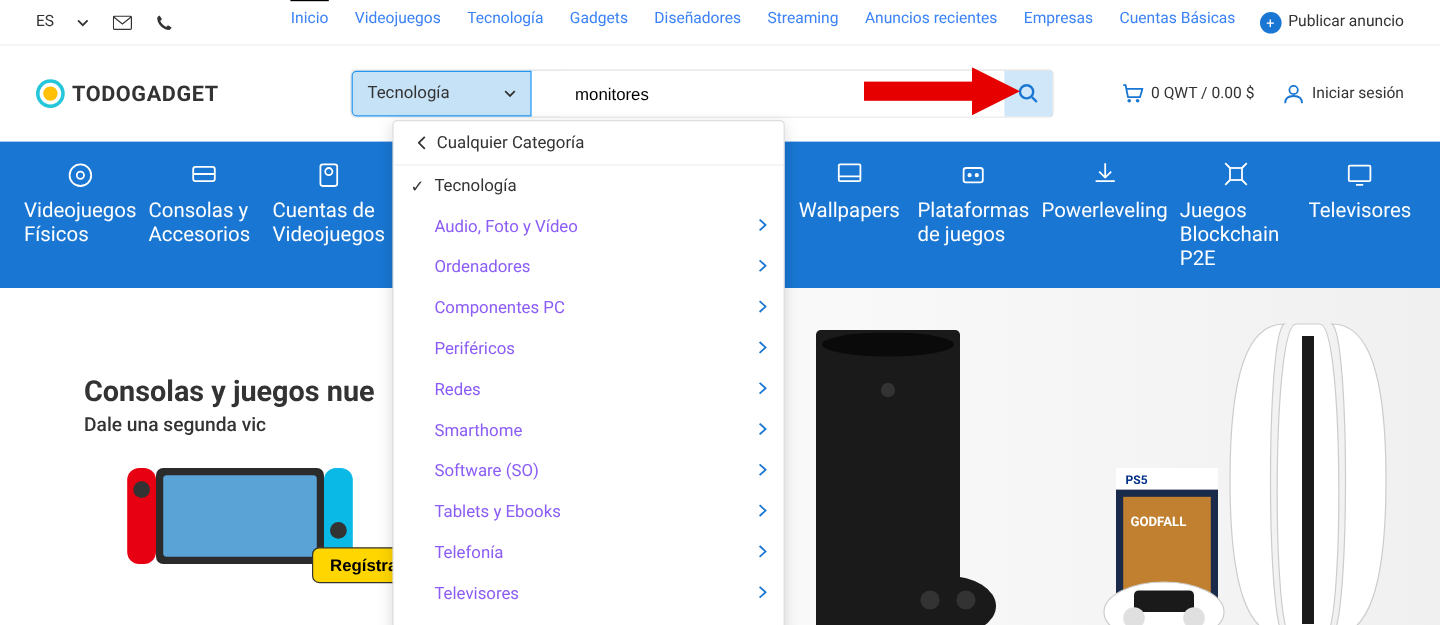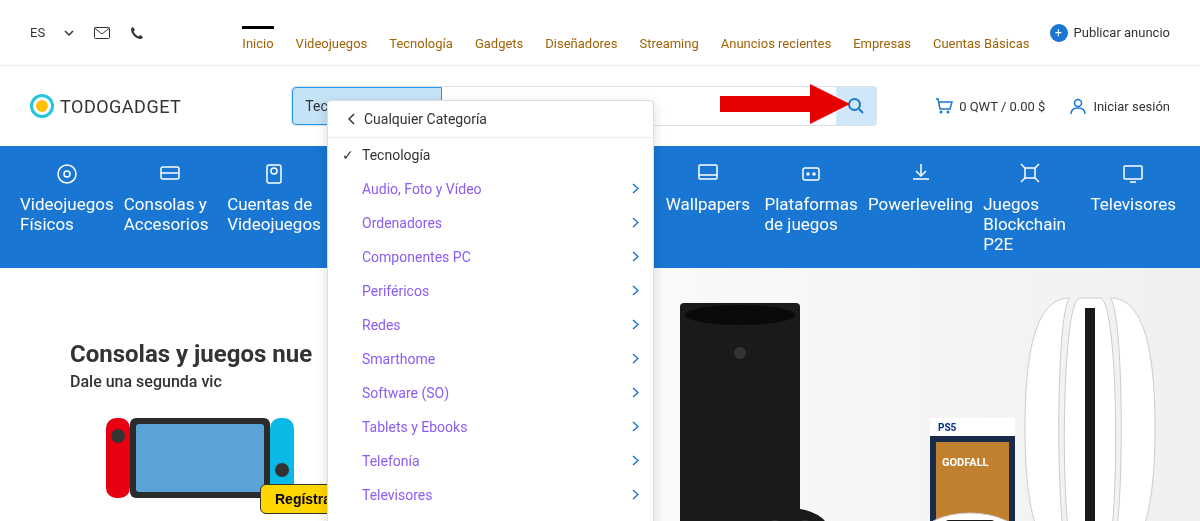--- a/index.html
+++ b/index.html
@@ -2,26 +2,26 @@
 <html><head>
 <meta charset="utf-8">
 <style>
   * { margin: 0; padding: 0; box-sizing: border-box; }
   body { font-family: -apple-system, BlinkMacSystemFont, "Segoe UI", Roboto, sans-serif; color: #333; background: #fff; width: 1200px; }
   .topbar { display: flex; align-items: center; padding: 8px 30px; border-bottom: 1px solid #eee; font-size: 13px; }
   .topbar-left { display: flex; align-items: center; gap: 20px; }
   .lang { display: flex; align-items: center; gap: 19px; cursor: pointer; }
   .icon { display: flex; align-items: center; justify-content: center; }
   .topnav { display: flex; gap: 22px; margin-left: auto; }
-  .topnav a { color: #a16207; text-decoration: none; position: relative; padding-bottom: 6px; margin-top: 28px; }
+  .topnav a { color: #3b82f6; text-decoration: none; position: relative; padding-bottom: 6px; }
   .topnav a.active::before { content: ""; position: absolute; top: -10px; left: 0; right: 0; height: 3px; background: #000; }
   .publish { display: flex; align-items: center; gap: 6px; margin-left: 20px; cursor: pointer; }
   .publish .plus { width: 18px; height: 18px; background: #1976d2; border-radius: 50%; color: #fff; display: flex; align-items: center; justify-content: center; font-size: 12px; }
   .header { display: flex; align-items: center; padding: 20px 30px; gap: 20px; position: relative; }
-  .logo { display: flex; align-items: center; gap: 6px; font-weight: 400; font-size: 18px; letter-spacing: 0.5px; }
+  .logo { display: flex; align-items: center; gap: 6px; font-weight: 700; font-size: 18px; letter-spacing: 0.5px; }
   .logo-gear { width: 24px; height: 24px; border-radius: 50%; border: 3px solid #26c6da; position: relative; }
   .logo-gear::before { content: ""; position: absolute; inset: 3px; border-radius: 50%; background: #ffc107; }
   .searchbox { display: flex; border: 1px solid #e0e0e0; border-radius: 4px; margin-left: 90px; }
   .catselect { width: 150px; padding: 10px 12px; background: #c6e2f7; border: 1px solid #2196f3; border-radius: 4px 0 0 4px; font-size: 14px; display: flex; align-items: center; justify-content: space-between; cursor: pointer; }
   .searchinput { width: 370px; padding: 10px 12px; border: none; font-size: 14px; outline: none; margin-left: 24px; }
   .searchbtn { width: 40px; background: #cfe7f9; border: none; cursor: pointer; display: flex; align-items: center; justify-content: center; }
   .arrow-annotation { position: absolute; left: 720px; top: 18px; pointer-events: none; }
   .header-right { margin-left: auto; display: flex; align-items: flex-start; gap: 24px; font-size: 13px; }
   .cart, .login { display: flex; align-items: center; gap: 6px; cursor: pointer; }
   .catstrip { background: #1976d2; color: #fff; display: flex; padding: 14px 20px; gap: 10px; }

